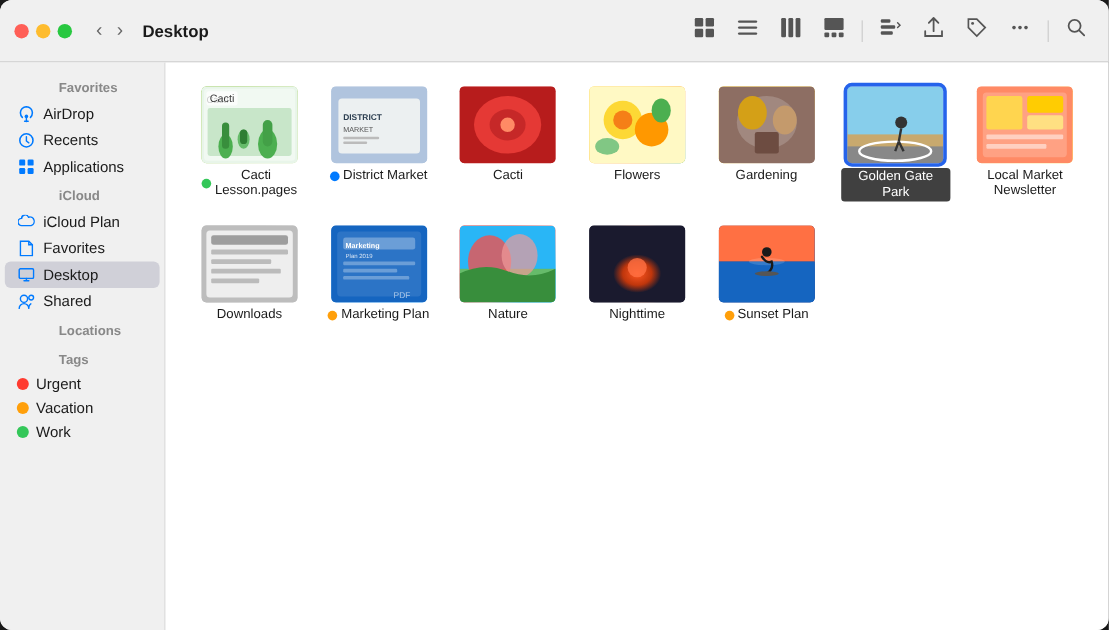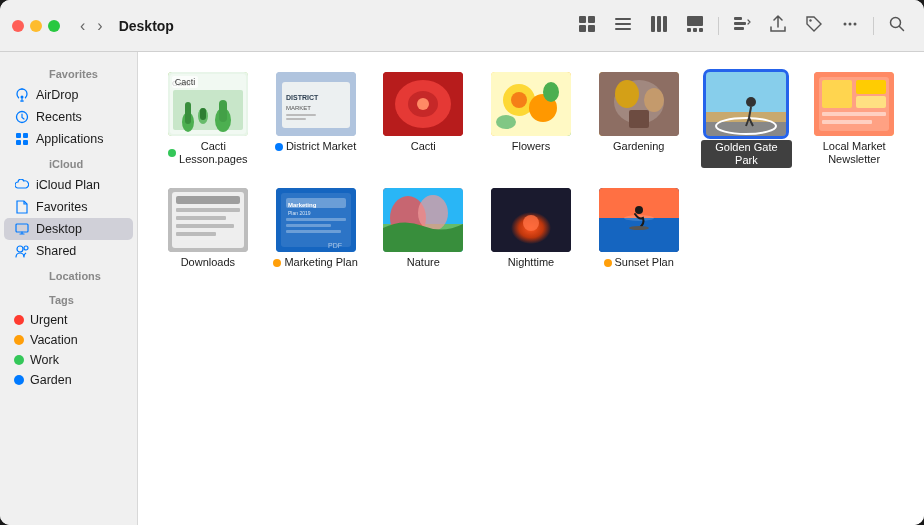--- a/index.html
+++ b/index.html
@@ -419,24 +419,20 @@
         <span>Urgent</span>
       </div>
       <div class="sidebar-item">
         <div class="tag-dot" style="background:#ff9f0a;"></div>
         <span>Vacation</span>
       </div>
       <div class="sidebar-item">
         <div class="tag-dot" style="background:#34c759;"></div>
         <span>Work</span>
       </div>
-      <div class="sidebar-item">
-        <div class="tag-dot" style="background:#007aff;"></div>
-        <span>Garden</span>
-      </div>
     </div>
 
     <div class="content-area">
       <div class="file-grid">
 
         <div class="file-item">
           <div class="file-thumbnail thumb-cacti">
             <svg viewBox="0 0 80 64" fill="none" xmlns="http://www.w3.org/2000/svg">
               <rect width="80" height="64" fill="#e8f5e9"></rect>
               <rect x="2" y="2" width="76" height="60" rx="3" fill="white" opacity="0.4"></rect>

